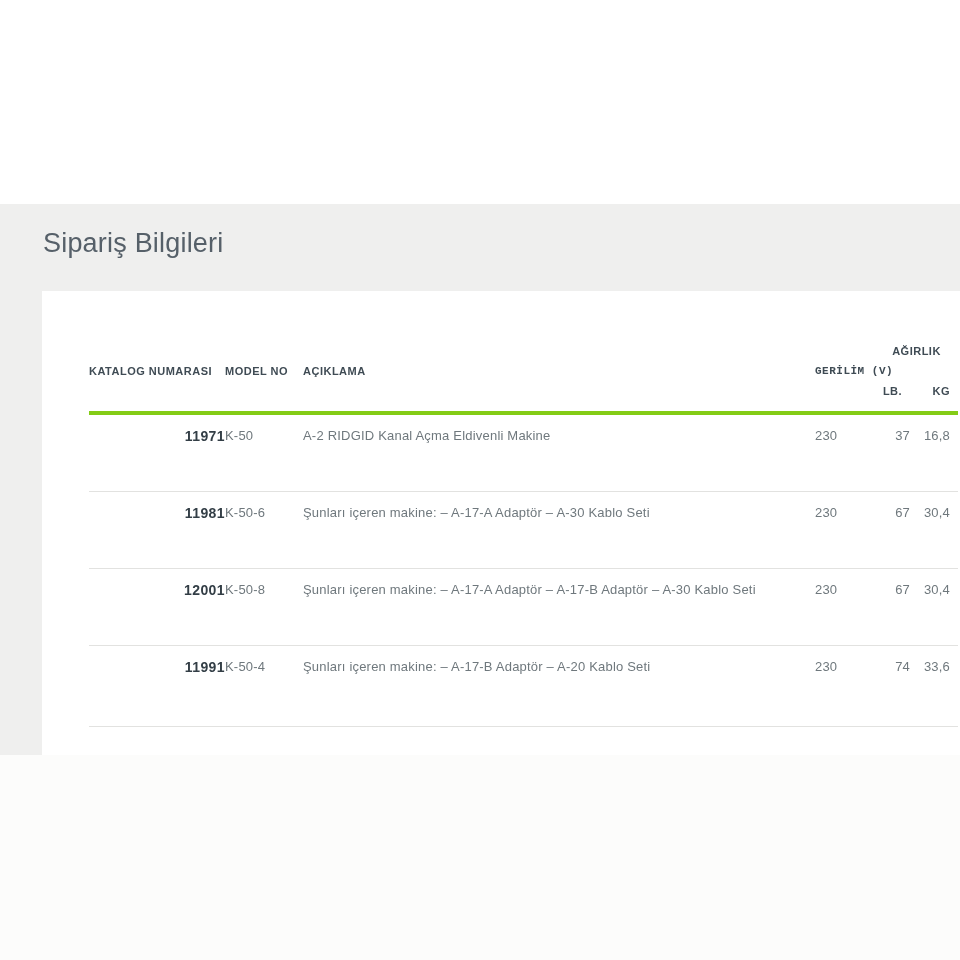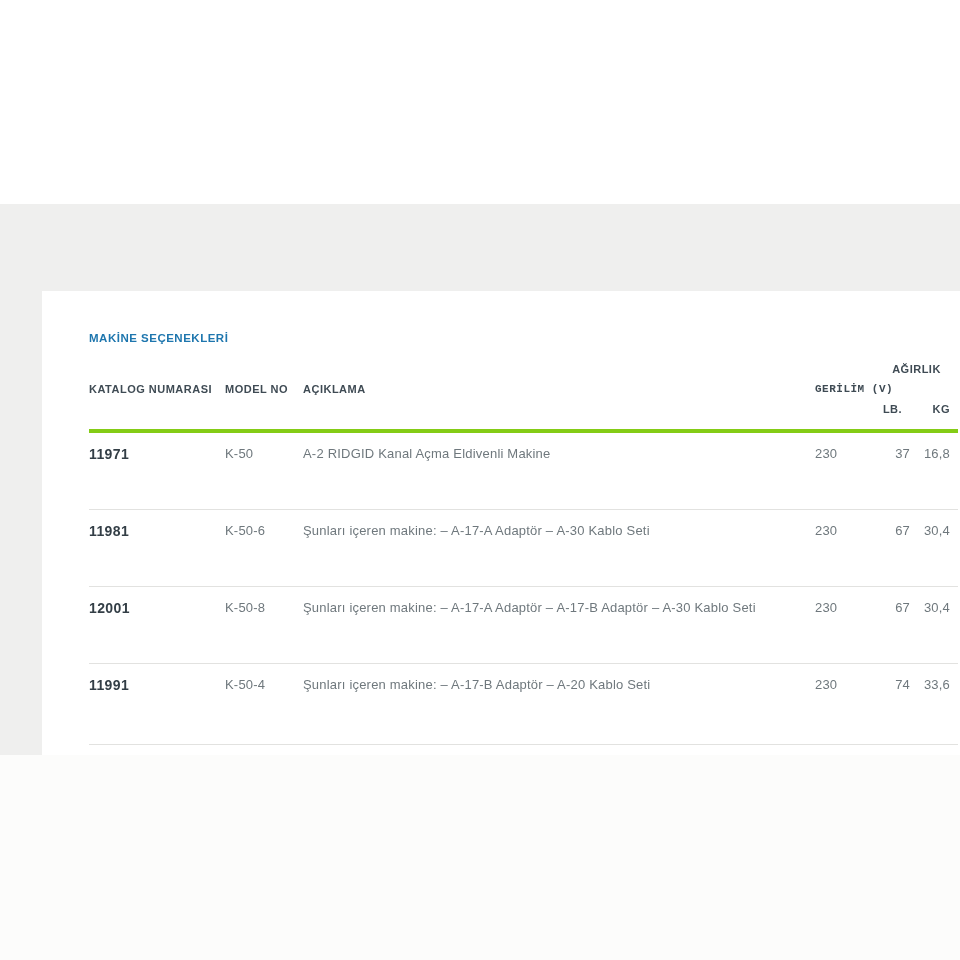--- a/index.html
+++ b/index.html
@@ -101,36 +101,37 @@
     height: 63px; 
     border-bottom: 1px solid #e2e2e0;
     white-space: nowrap;
   }
   tbody tr:last-child td { height: 67px; }
   tbody td.td-catalog {
     font-size: 14px;
     font-weight: 700;
     color: #333e46;
     letter-spacing: 0.4px;
+    text-align: right;
   }
   tbody td.td-voltage { padding-left: 10px; }
   tbody td.td-lb { text-align: right; }
   tbody td.td-kg { text-align: right; padding-right: 8px; }
 </style>
 </head>
 <body>
 
 <div class="page">
 
   <div class="band">
 
+    <h1 class="page-title">Sipariş Bilgileri</h1>
 
     <div class="card">
 
-      <h2 class="section-heading">MAKİNE SEÇENEKLERİ</h2>
 
       <table class="spec">
         <colgroup>
           <col class="c-catalog">
           <col class="c-model">
           <col class="c-desc">
           <col class="c-voltage">
           <col class="c-lb">
           <col class="c-kg">
         </colgroup>

